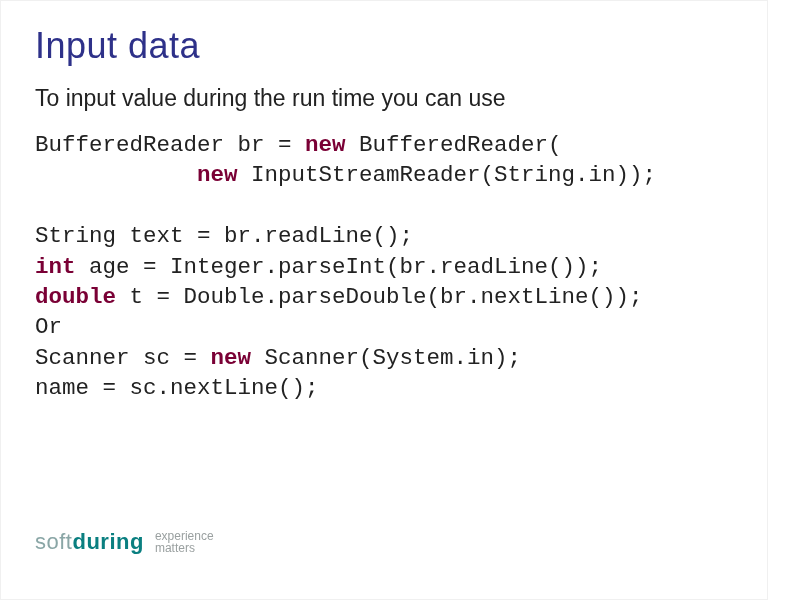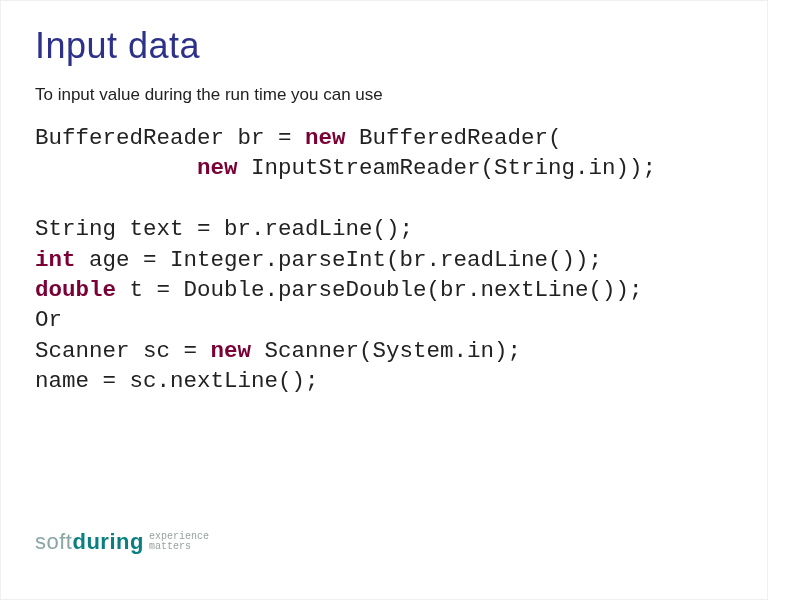--- a/index.html
+++ b/index.html
@@ -21,21 +21,21 @@
     border: 1px solid #f0f0f0;
   }
   .title {
     color: #2e3189;
     font-size: 36px;
     font-weight: 400;
     margin: 0 0 18px 0;
     letter-spacing: 0.5px;
   }
   .intro {
-    font-size: 17px;
+    font-size: 23px;
     color: #222;
     margin: 16px 0 18px 0;
   }
   .code {
     font-family: "Courier New", monospace;
     font-size: 22.5px;
     line-height: 1.35;
     white-space: pre;
     color: #222;
   }
@@ -54,24 +54,23 @@
     letter-spacing: 0.5px;
   }
   .logo-serve {
     color: #0a7f80;
     font-size: 22px;
     font-weight: 700;
     letter-spacing: 0.5px;
   }
   .logo-tag {
     color: #9aa0a0;
-    font-size: 10px;
+    font-size: 12px;
     line-height: 1;
-    margin-left: 5px;
-    font-family: Liberation Mono, monospace;
+    margin-left: 11px;
   }
 </style>
 </head>
 <body>
 
 <div class="slide">
 
   <h1 class="title">Input data</h1>
 
   <p class="intro">To input value during the run time you can use</p>

